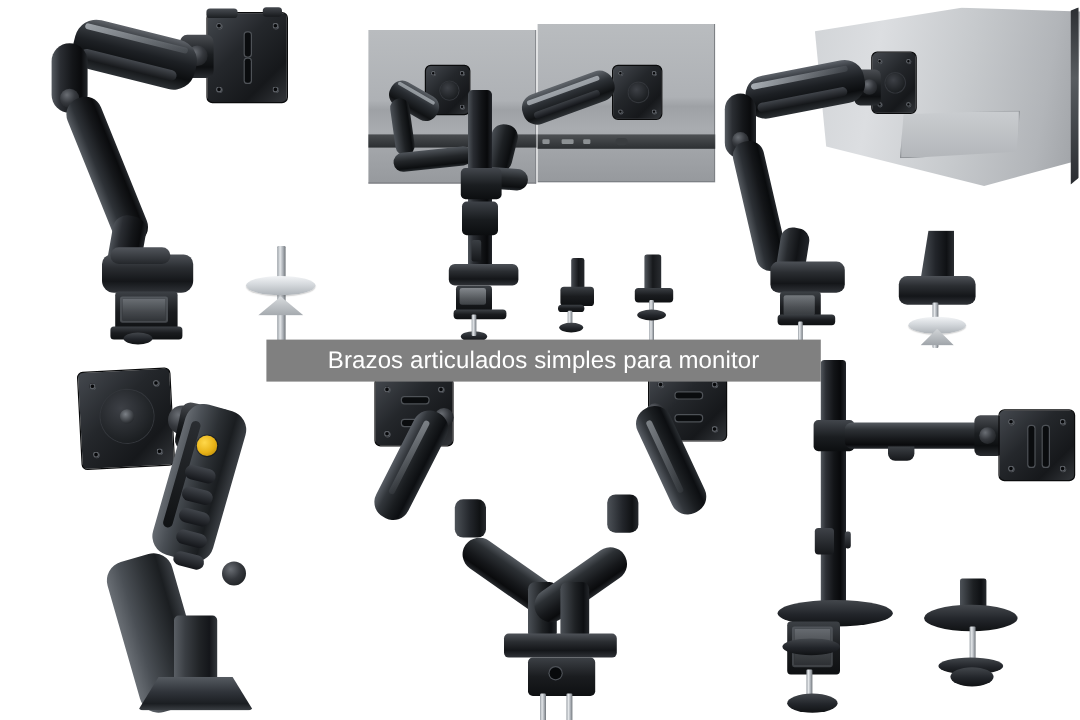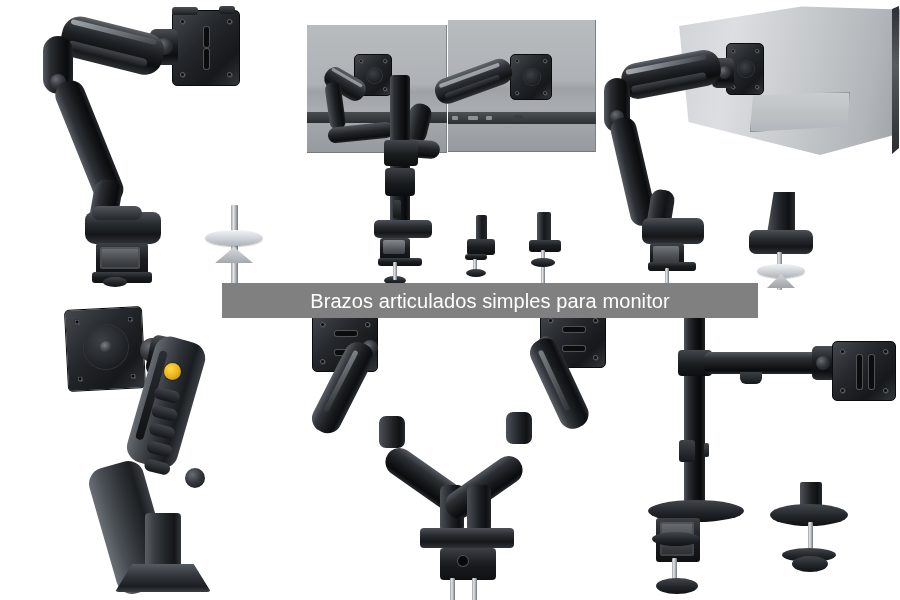--- a/index.html
+++ b/index.html
@@ -514,17 +514,17 @@
     <div class="pt" style="left:170px; top:182px; width:80px; height:100px;">
       <div style="position:absolute;left:30px;top:0px;width:22px;height:30px;
            background:linear-gradient(to right,#4d5258,#1d2023 50%,#0e1013 80%,#272a2e);border-radius:2px;"></div>
       <div class="darkdisc" style="left:0px; top:22px; width:78px; height:22px;"></div>
       <div class="screwrod" style="left:38px; top:40px; width:5px; height:44px;"></div>
       <div class="darkdisc" style="left:12px; top:66px; width:54px; height:14px;"></div>
       <div class="darkdisc" style="left:22px; top:74px; width:36px; height:16px;"></div>
     </div>
   </div>
 
-  <div id="banner" style="left: 222px; top: 283px; width: 536px; height: 35px; background: rgb(128, 128, 128);">
+  <div id="banner" style="left: 222px; top: 283px; width: 462px; height: 35px; background: rgb(128, 128, 128);">
     <span id="banner-text" style="color: rgb(255, 255, 255); font-size: 20px;">Brazos articulados simples para monitor</span>
   </div>
 
 </div>
 
 </body></html>

